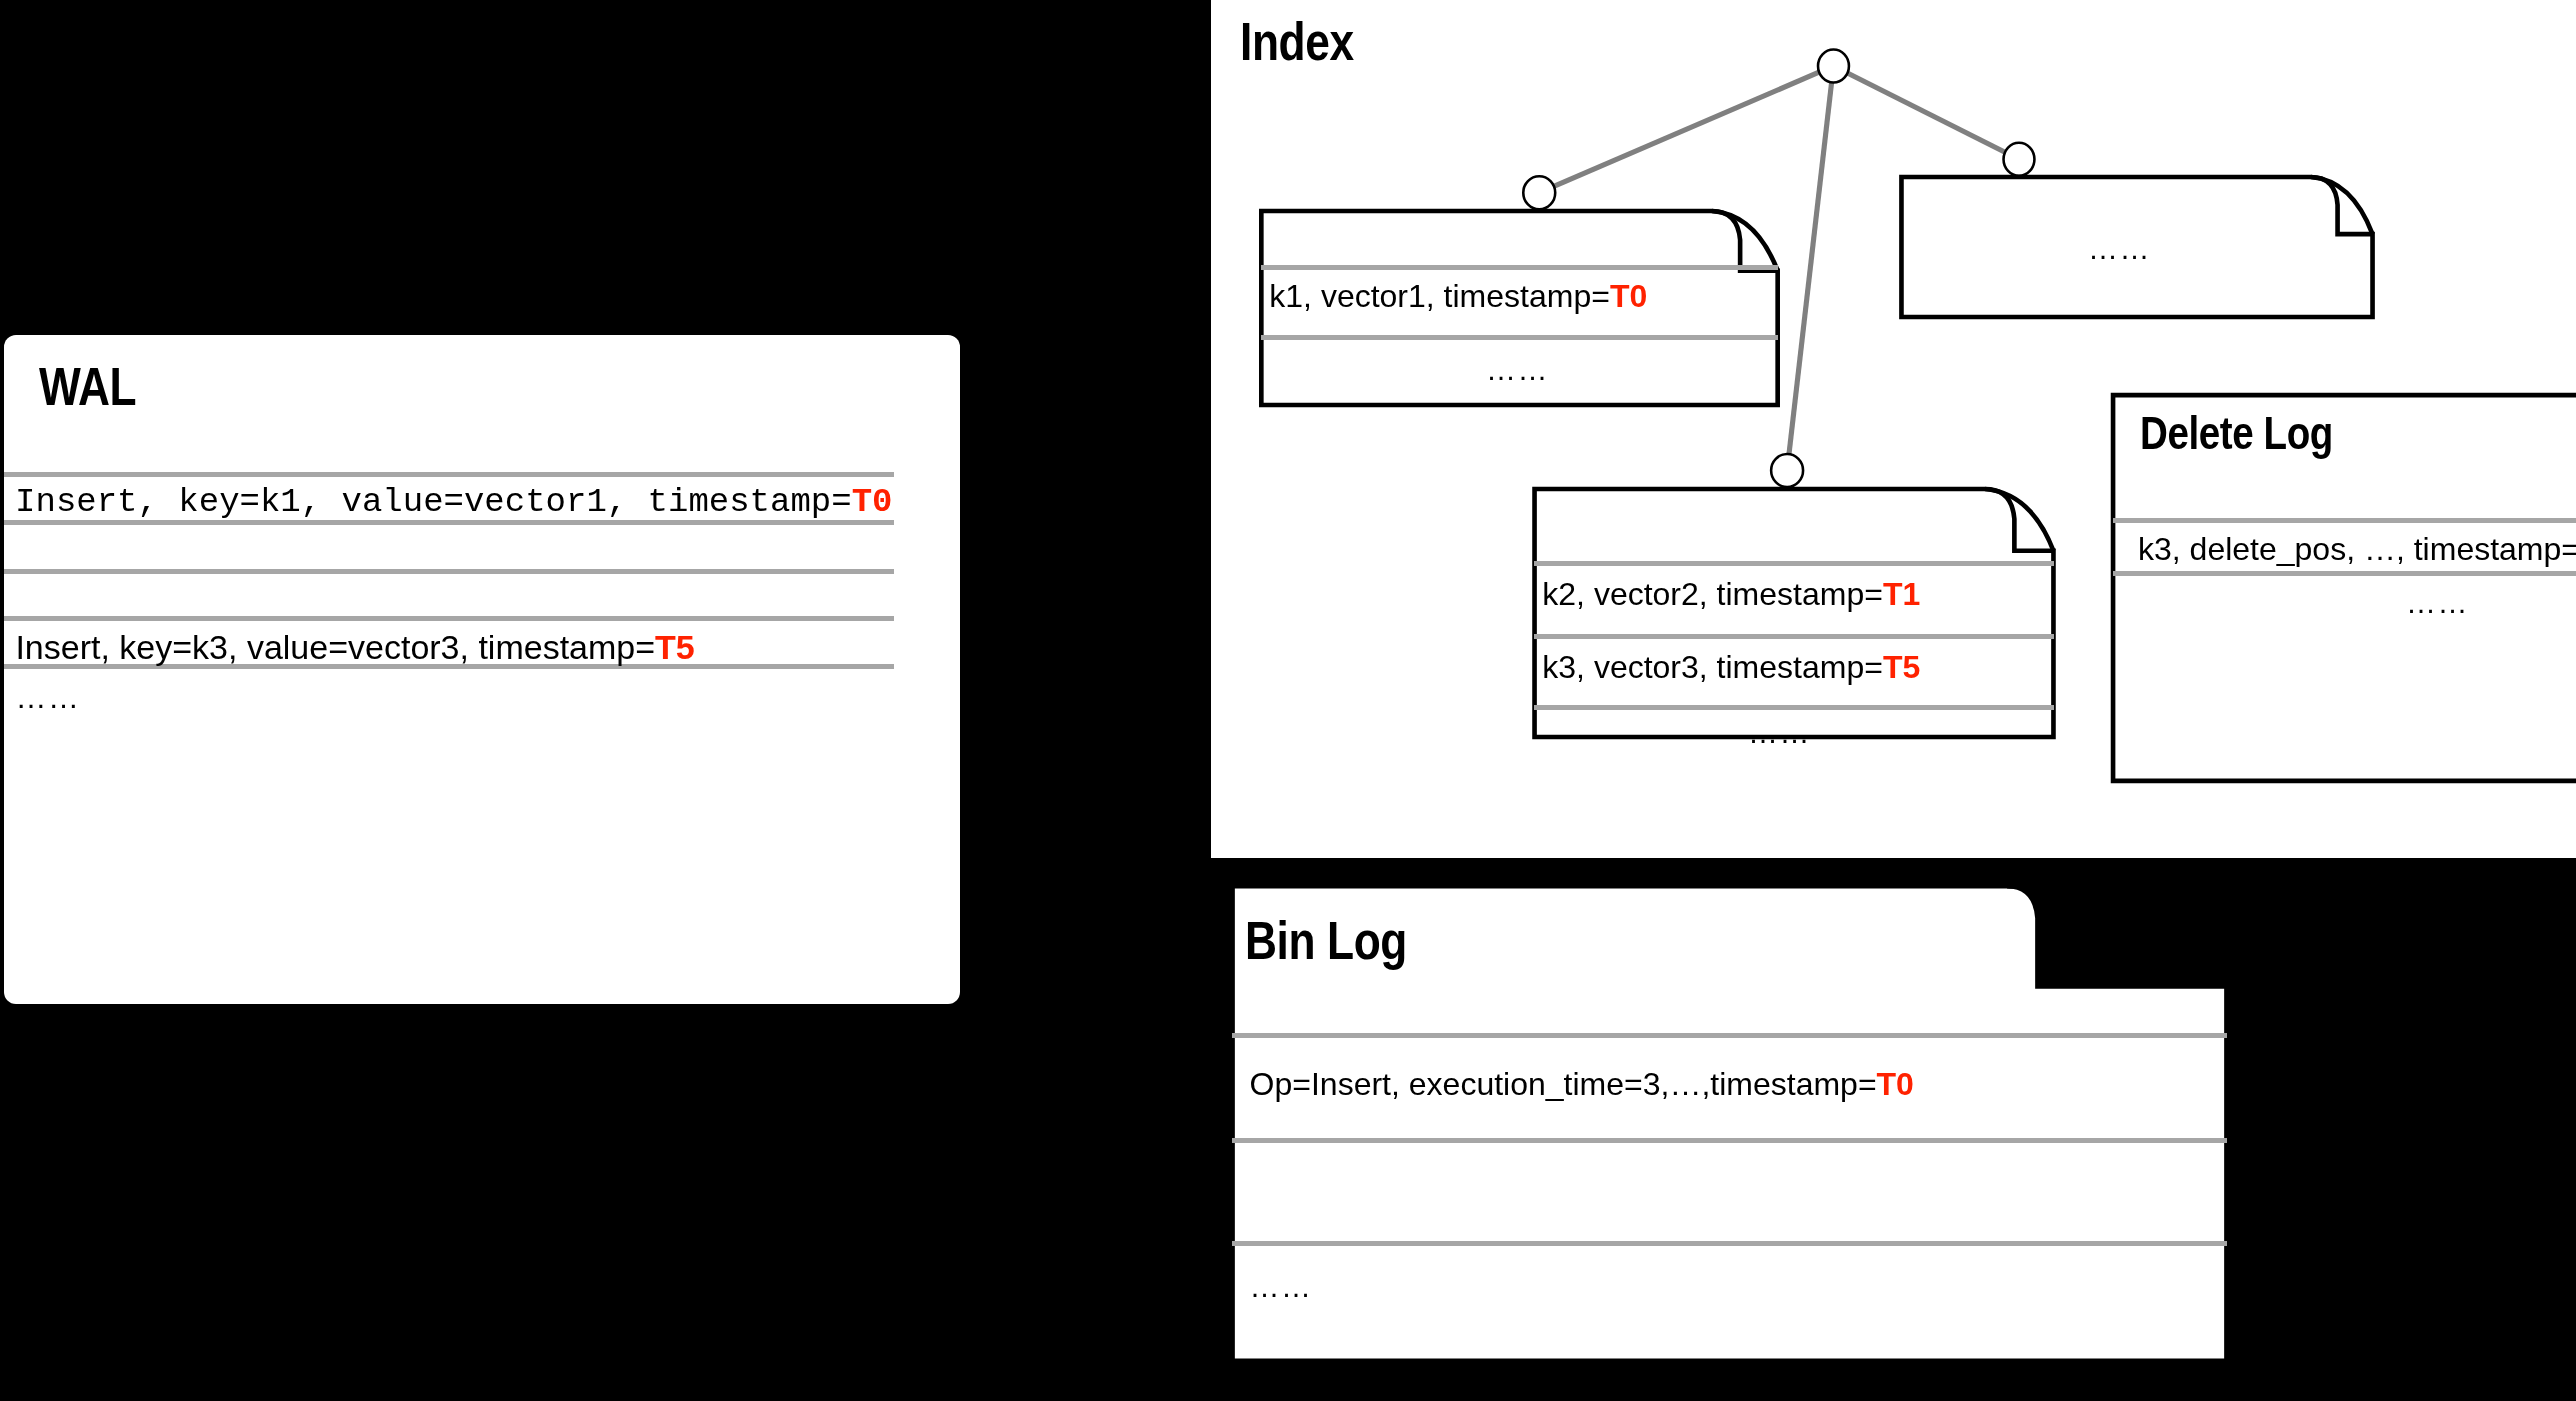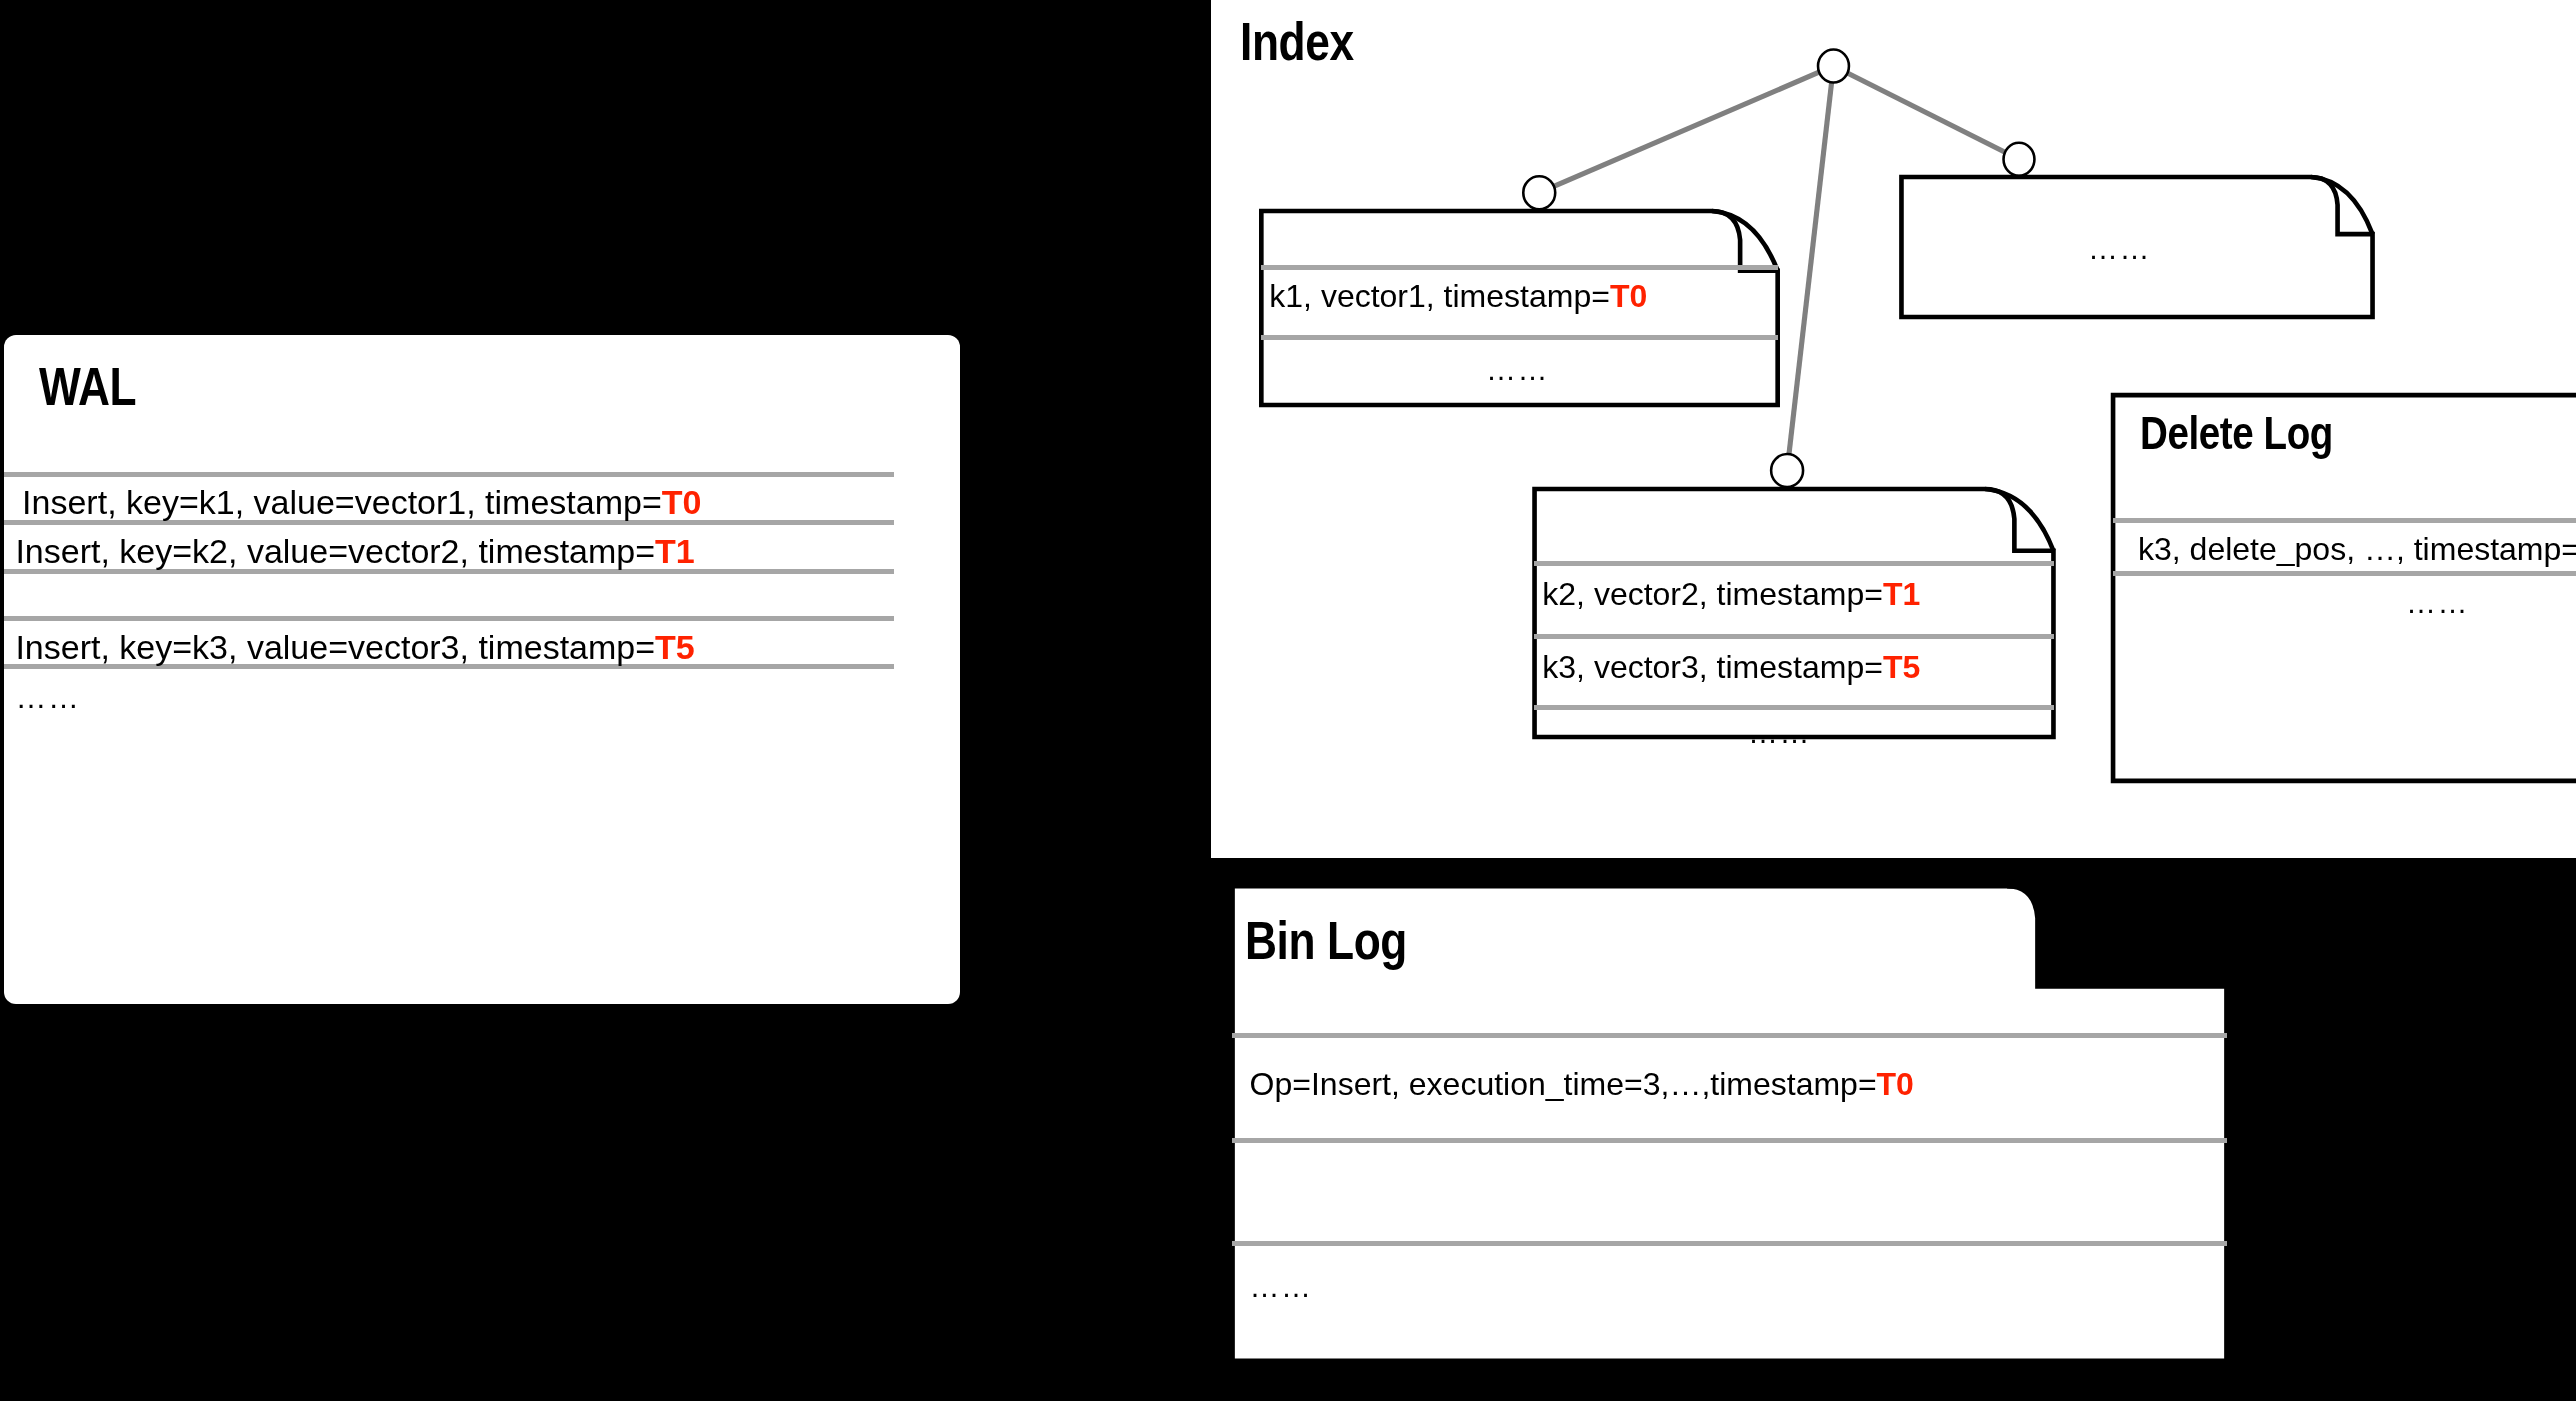--- a/index.html
+++ b/index.html
@@ -51,25 +51,22 @@
 
   <div class="panel rounded" style="left:4.1px;top:335px;width:956px;height:669px;border-radius:12px;">
     <div class="panel-title" style="left:35px;top:19.6px;font-size:54px;">WAL</div>
 
     <div class="rule" style="left:0;top:137px;width:890px;"></div>
     <div class="rule" style="left:0;top:185px;width:890px;"></div>
     <div class="rule" style="left:0;top:234px;width:890px;"></div>
     <div class="rule" style="left:0;top:281px;width:890px;"></div>
     <div class="rule" style="left:0;top:329px;width:890px;"></div>
 
-    <div class="row-text" style="left:18px;top:150px;font-size:34px;">
+    <div class="row-text" style="left:11px;top:150px;font-size:34px;font-family:Liberation Mono, monospace;">
       <span>Insert, key=k1, value=vector1, timestamp=</span><span class="ts">T0</span>
-    </div>
-    <div class="row-text" style="left:11.3px;top:199px;font-size:34px;">
-      <span>Insert, key=k2, value=vector2, timestamp=</span><span class="ts">T1</span>
     </div>
     <div class="row-text" style="left:11.3px;top:295px;font-size:34px;">
       <span>Insert, key=k3, value=vector3, timestamp=</span><span class="ts">T5</span>
     </div>
     <div class="dots" style="left:11.3px;top:345px;font-size:31px;">……</div>
   </div>
 
   <div class="panel" style="left:1211px;top:0px;width:1600px;height:858px;">
 
     <div class="panel-title" style="left:29px;top:10.3px;font-size:54px;">Index</div>

